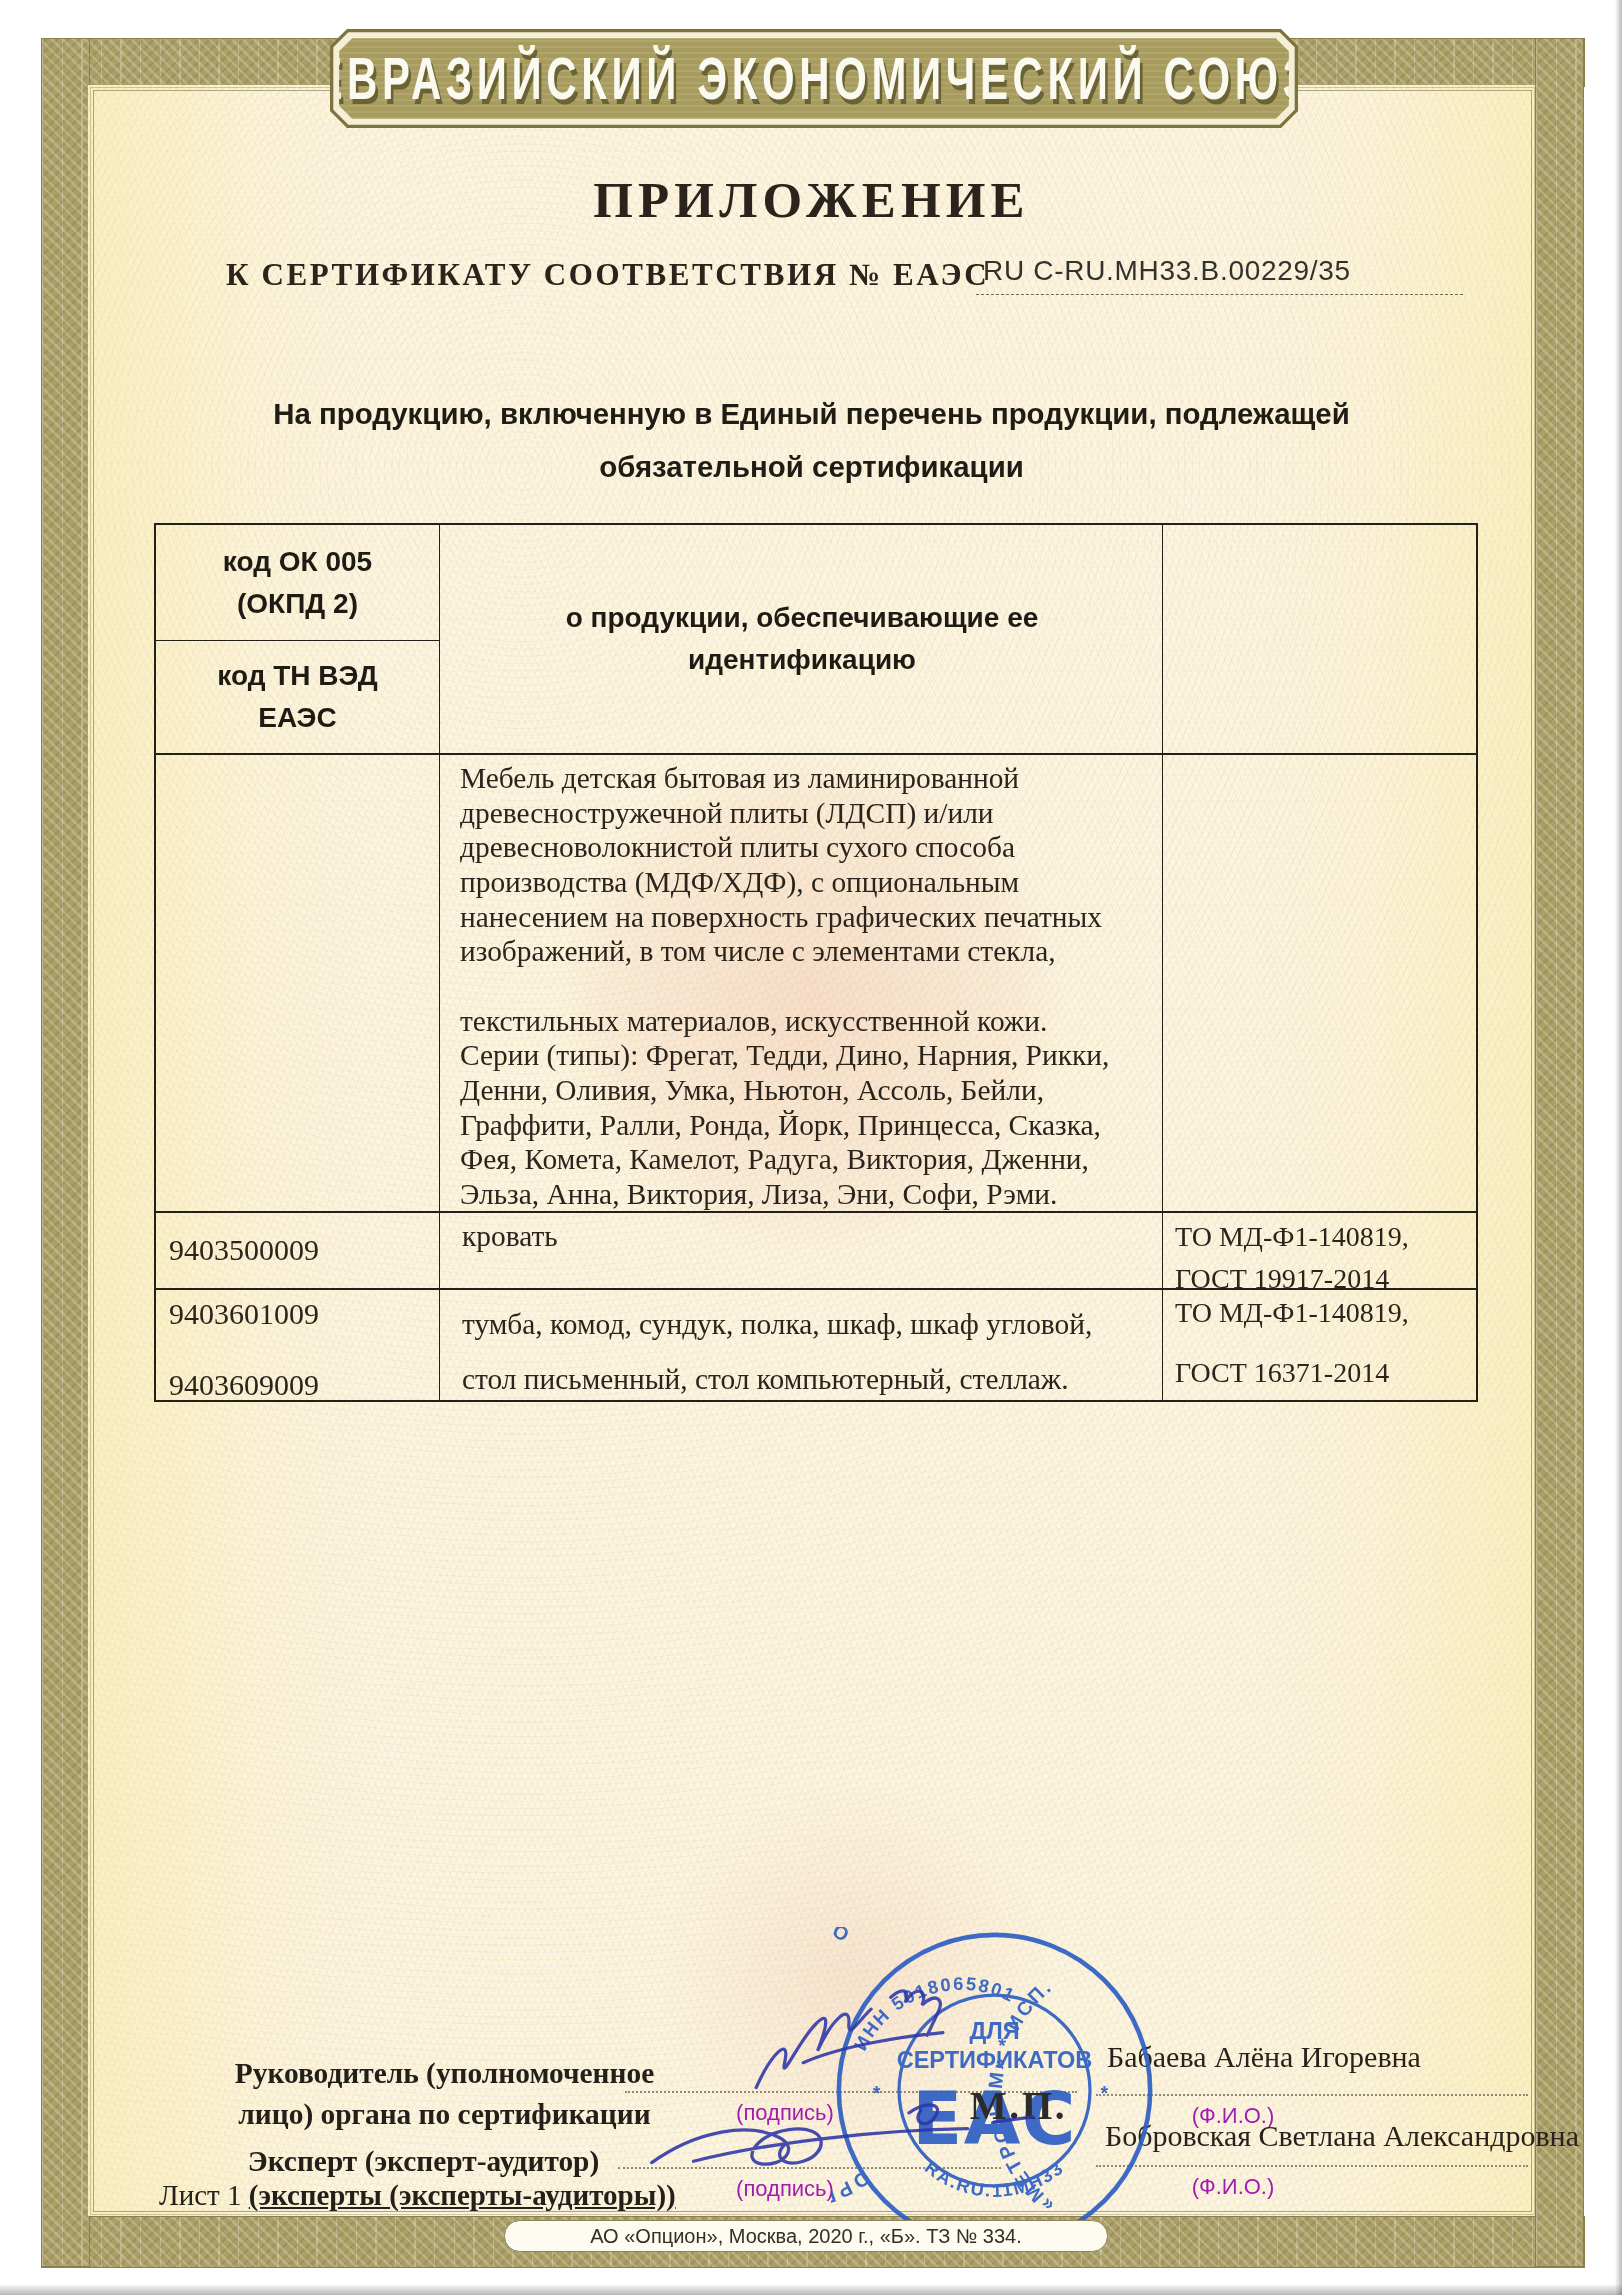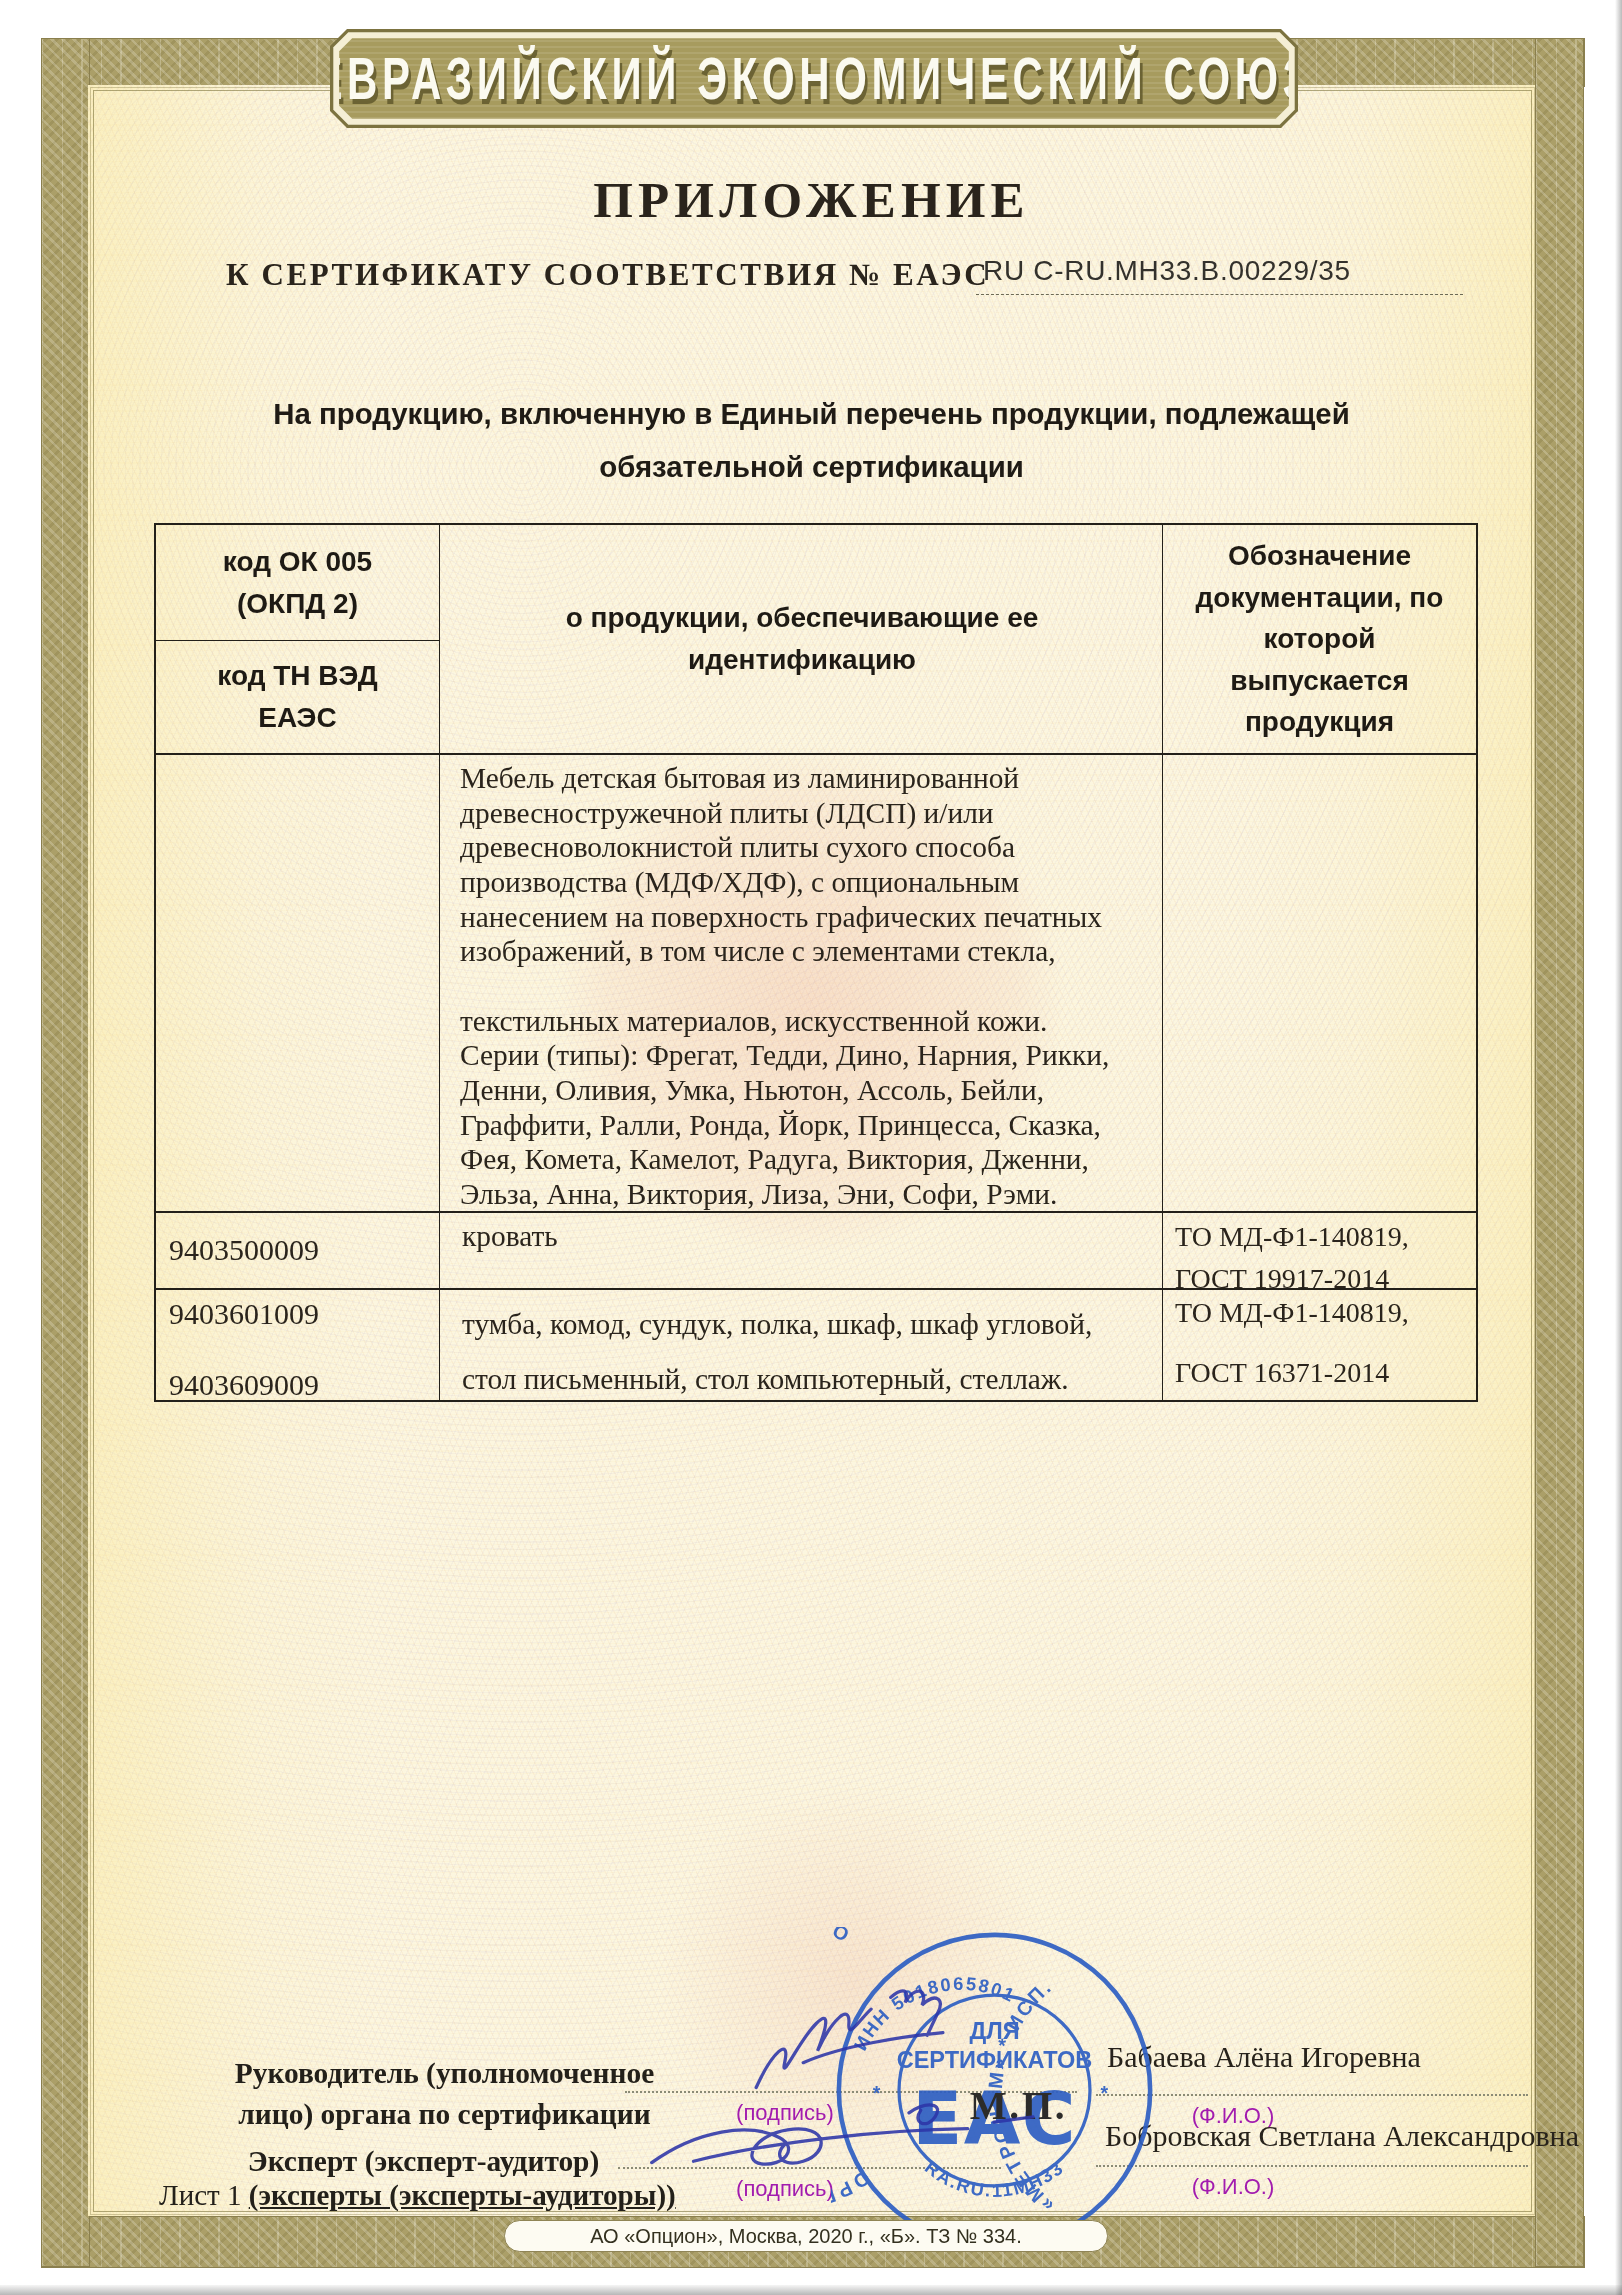--- a/index.html
+++ b/index.html
@@ -173,27 +173,20 @@
       <span>(ОКПД 2)</span>
     </div>
     <div class="cell h-col1-bot">
       <span>код ТН ВЭД</span>
       <span>ЕАЭС</span>
     </div>
     <div class="cell h-col2">
       <span>о продукции, обеспечивающие ее</span>
       <span>идентификацию</span>
     </div>
-    <div class="cell h-col3">
-      <span>Обозначение</span>
-      <span>документации, по</span>
-      <span>которой</span>
-      <span>выпускается</span>
-      <span>продукция</span>
-    </div>
 
     <div class="desc-line" style="top:237px">Мебель детская бытовая из ламинированной</div>
     <div class="desc-line" style="top:272px">древесностружечной плиты (ЛДСП) и/или</div>
     <div class="desc-line" style="top:306px">древесноволокнистой плиты сухого способа</div>
     <div class="desc-line" style="top:341px">производства (МДФ/ХДФ), с опциональным</div>
     <div class="desc-line" style="top:376px">нанесением на поверхность графических печатных</div>
     <div class="desc-line" style="top:410px">изображений, в том числе с элементами стекла,</div>
     <div class="desc-line" style="top:480px">текстильных материалов, искусственной кожи.</div>
     <div class="desc-line" style="top:514px">Серии (типы): Фрегат, Тедди, Дино, Нарния, Рикки,</div>
     <div class="desc-line" style="top:549px">Денни, Оливия, Умка, Ньютон, Ассоль, Бейли,</div>

